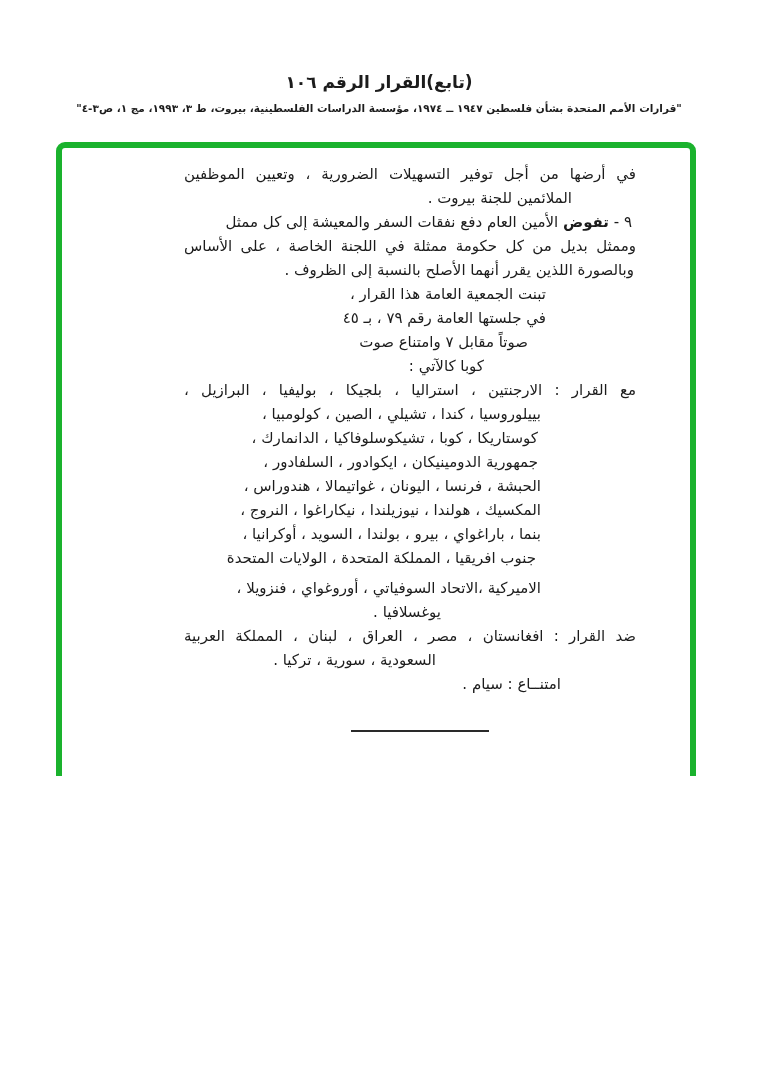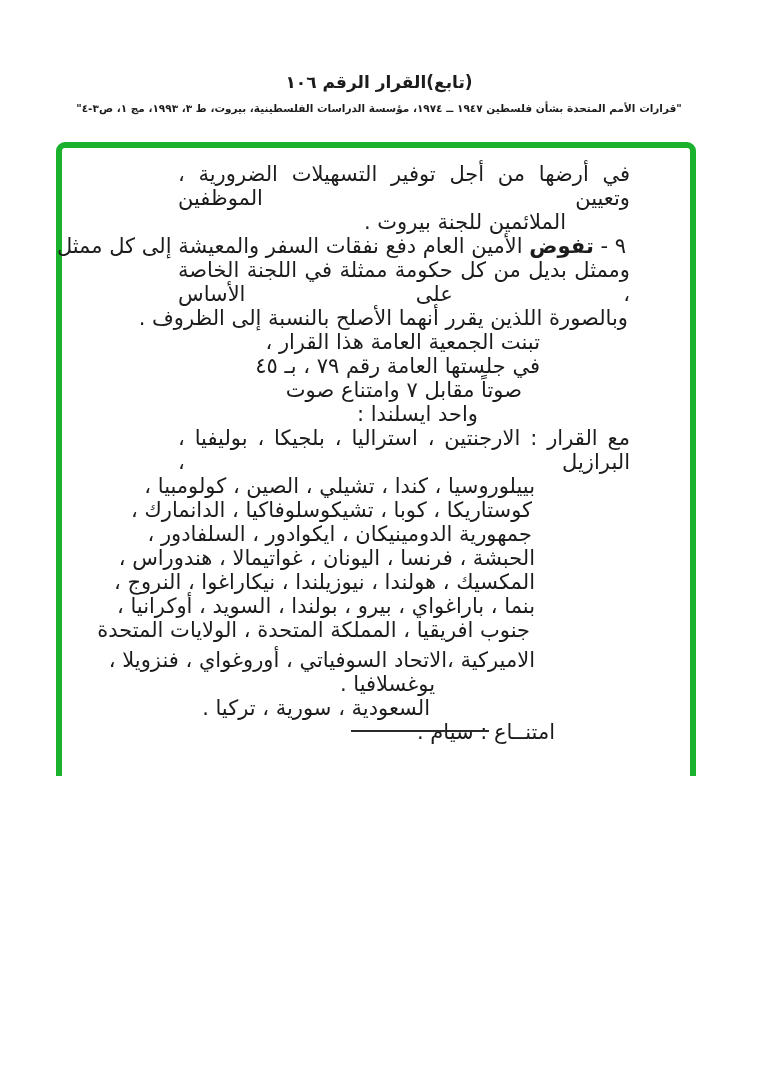--- a/index.html
+++ b/index.html
@@ -33,24 +33,24 @@
     position: absolute;
     left: 56px; top: 142px;
     width: 628px; height: 798px;
     border: 6px solid #1ab22d;
     border-radius: 9px;
     background: #ffffff;
   }
   .textcol {
     position: absolute;
     top: 14px;
-    right: 60px;
+    right: 54px;
     width: 452px;
     direction: rtl;
-    font-size: 21px;
+    font-size: 15px;
     line-height: 24px;
     text-align: right;
   }
   .doc-line { white-space: nowrap; }
   .doc-line.justify {
     white-space: normal;
     text-align: justify;
     text-align-last: justify;
   }
   .end-rule {
@@ -79,31 +79,32 @@
   <div class="frame" style="border-color: rgb(26, 178, 45);">
     <div class="textcol">
         <div class="doc-line justify"><span>في أرضها من أجل توفير التسهيلات الضرورية ، وتعيين الموظفين</span></div>
         <div class="doc-line" style="padding-right: 64px;"><span>الملائمين للجنة بيروت .</span></div>
         <div class="doc-line" style="padding-right: 4px;"><span>٩ - </span><span style="font-weight: bold;">تفوض</span><span> الأمين العام دفع نفقات السفر والمعيشة إلى كل ممثل</span></div>
         <div class="doc-line justify"><span>وممثل بديل من كل حكومة ممثلة في اللجنة الخاصة ، على الأساس</span></div>
         <div class="doc-line" style="padding-right: 2px;"><span>وبالصورة اللذين يقرر أنهما الأصلح بالنسبة إلى الظروف .</span></div>
         <div class="doc-line" style="padding-right: 90px;"><span>تبنت الجمعية العامة هذا القرار ،</span></div>
         <div class="doc-line" style="padding-right: 90px;"><span>في جلستها العامة رقم ٧٩ ، بـ ٤٥</span></div>
         <div class="doc-line" style="padding-right: 108px;"><span>صوتاً مقابل ٧ وامتناع صوت</span></div>
-        <div class="doc-line" style="padding-right: 152px;"><span>واحد ايسلندا :</span></div>
+        <div class="doc-line" style="padding-right: 152px;"><span>كوبا كالآتي :</span></div>
         <div class="doc-line justify"><span>مع القرار : الارجنتين ، استراليا ، بلجيكا ، بوليفيا ، البرازيل ،</span></div>
         <div class="doc-line" style="padding-right: 95px;"><span>بييلوروسيا ، كندا ، تشيلي ، الصين ، كولومبيا ،</span></div>
         <div class="doc-line" style="padding-right: 98px;"><span>كوستاريكا ، كوبا ، تشيكوسلوفاكيا ، الدانمارك ،</span></div>
         <div class="doc-line" style="padding-right: 98px;"><span>جمهورية الدومينيكان ، ايكوادور ، السلفادور ،</span></div>
         <div class="doc-line" style="padding-right: 95px;"><span>الحبشة ، فرنسا ، اليونان ، غواتيمالا ، هندوراس ،</span></div>
         <div class="doc-line" style="padding-right: 95px;"><span>المكسيك ، هولندا ، نيوزيلندا ، نيكاراغوا ، النروج ،</span></div>
         <div class="doc-line" style="padding-right: 95px;"><span>بنما ، باراغواي ، بيرو ، بولندا ، السويد ، أوكرانيا ،</span></div>
         <div class="doc-line" style="padding-right: 100px;"><span>جنوب افريقيا ، المملكة المتحدة ، الولايات المتحدة</span></div>
         <div class="doc-line" style="padding-right: 95px; margin-top: 6px;"><span>الاميركية ،الاتحاد السوفياتي ، أوروغواي ، فنزويلا ،</span></div>
         <div class="doc-line" style="padding-right: 195px;"><span>يوغسلافيا .</span></div>
+        <div class="doc-line justify"><span>ضد القرار : افغانستان ، مصر ، العراق ، لبنان ، المملكة العربية</span></div>
         <div class="doc-line" style="padding-right: 200px;"><span>السعودية ، سورية ، تركيا .</span></div>
         <div class="doc-line" style="padding-right: 75px;"><span>امتنــاع : سيام .</span></div>
       </div>
     <div class="end-rule"></div>
   </div>
 
   <div class="pagenum">٢</div>
 
 </div>
 

